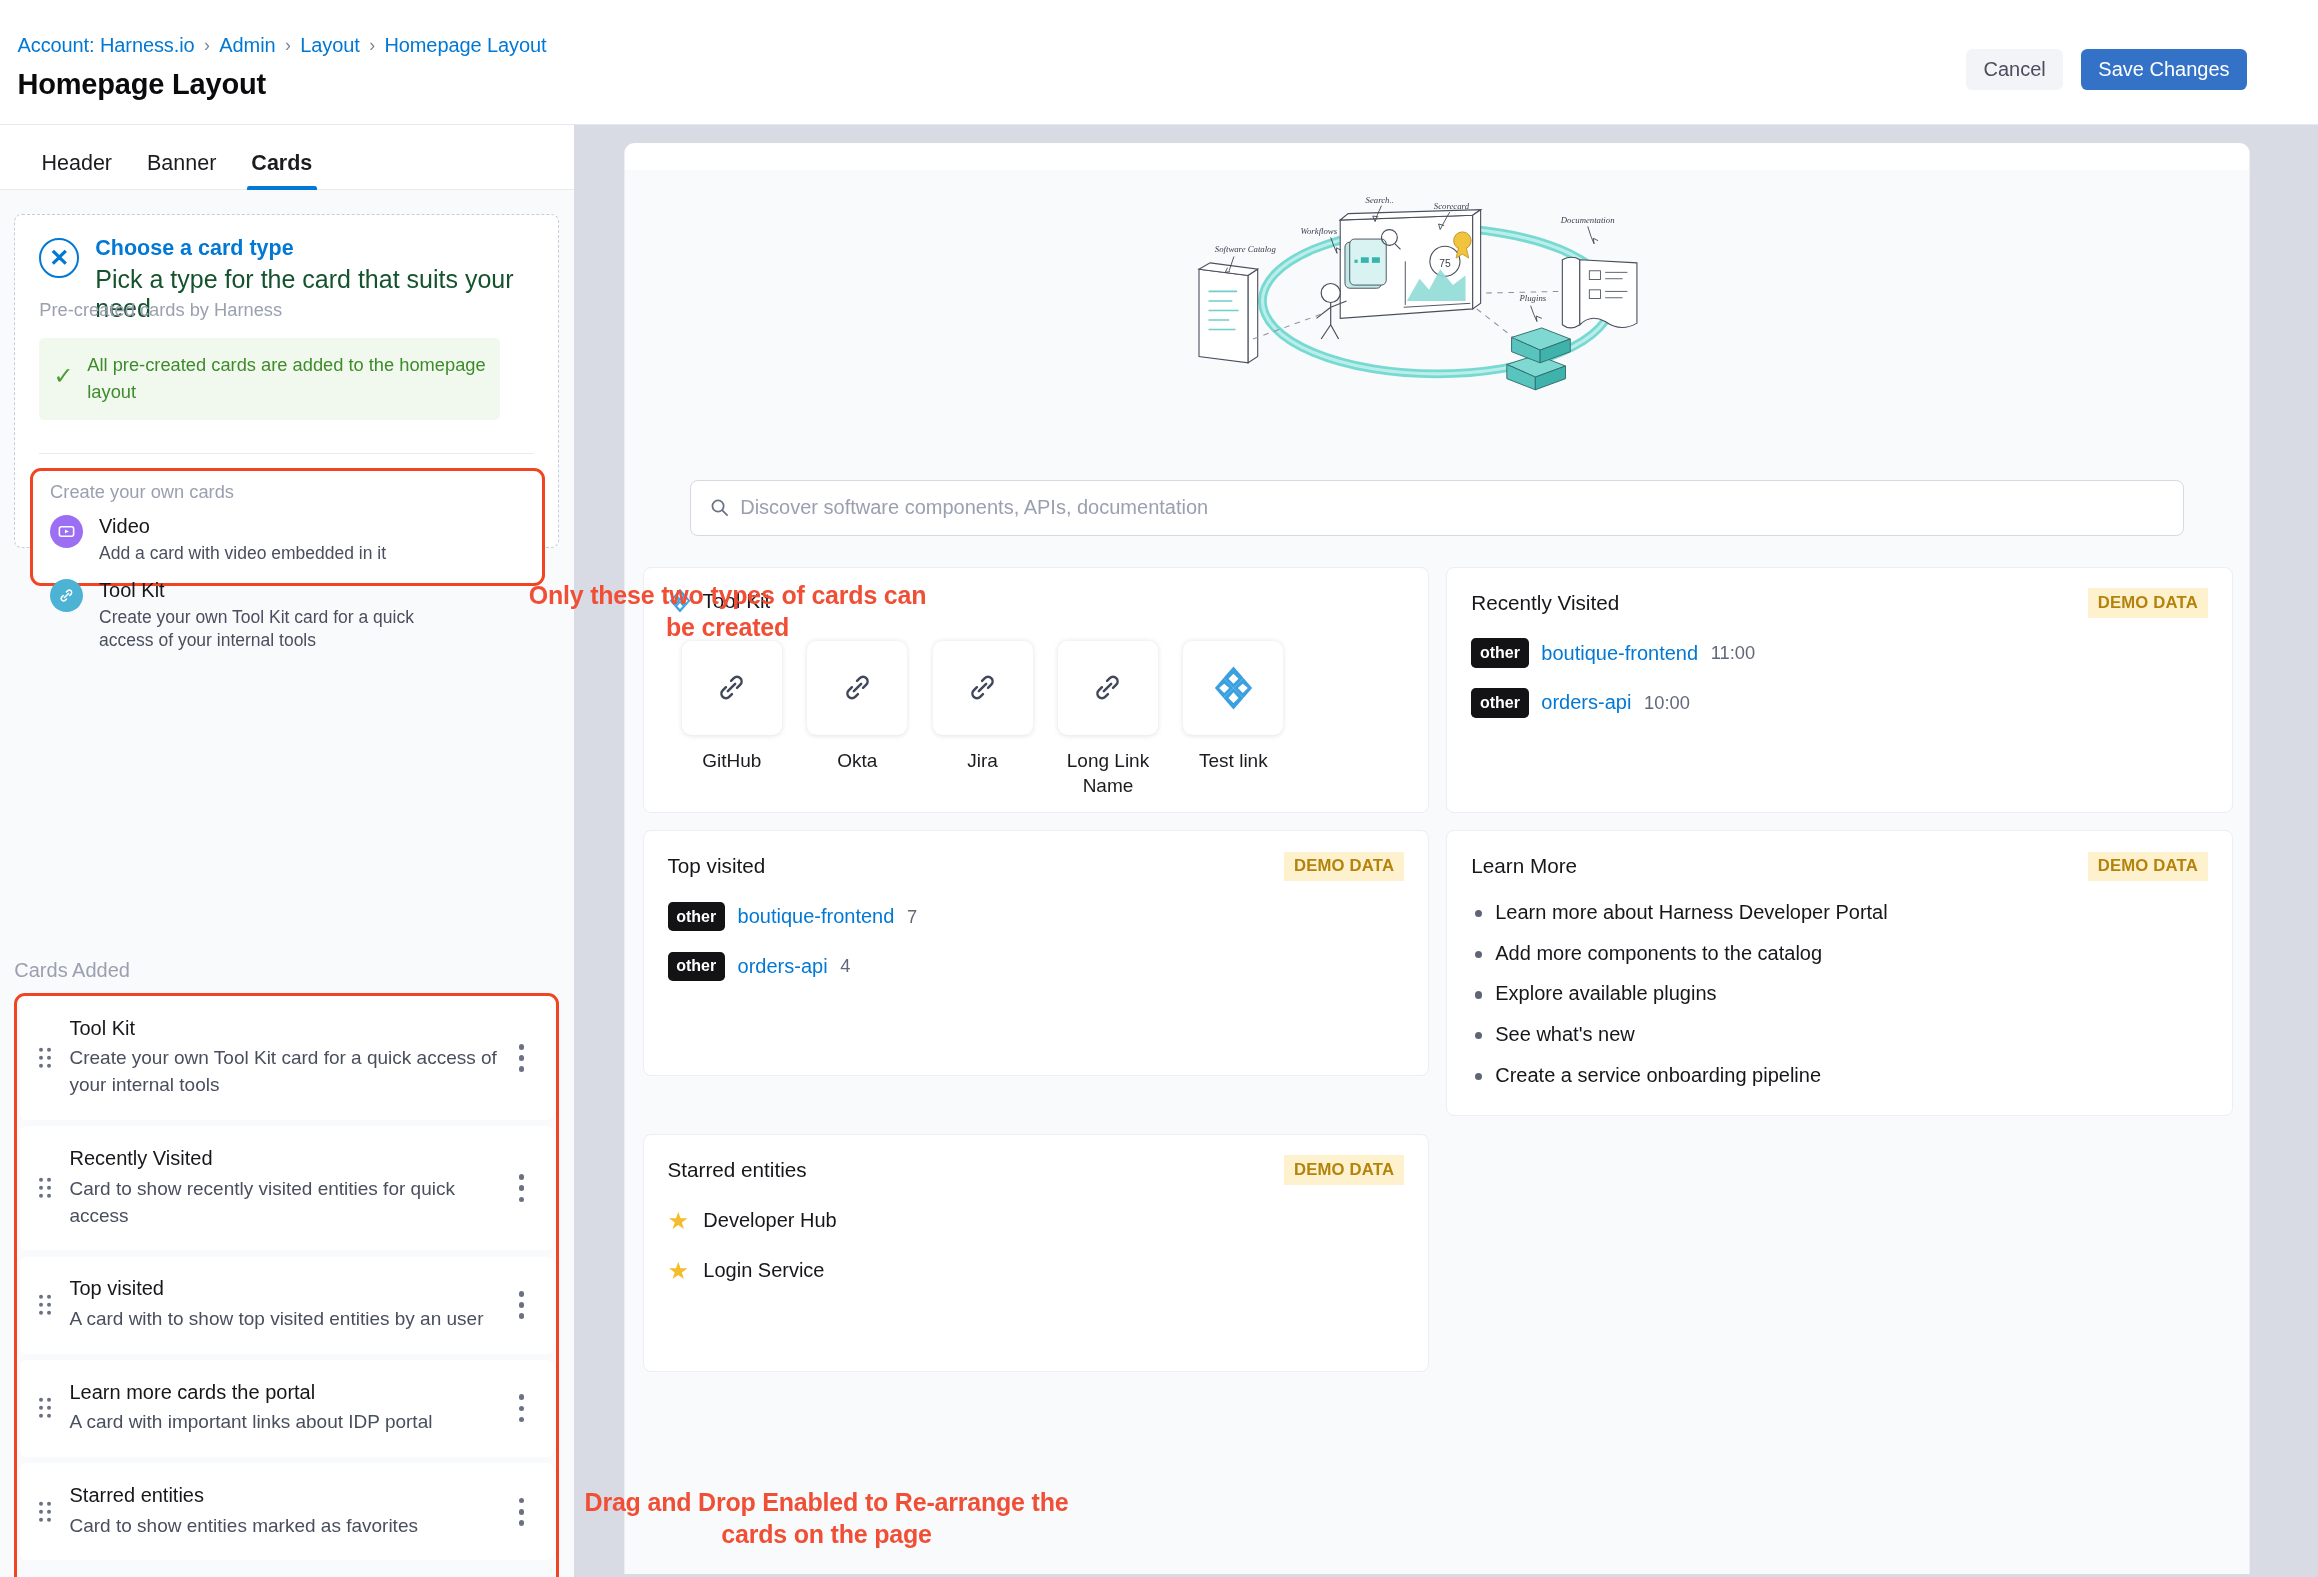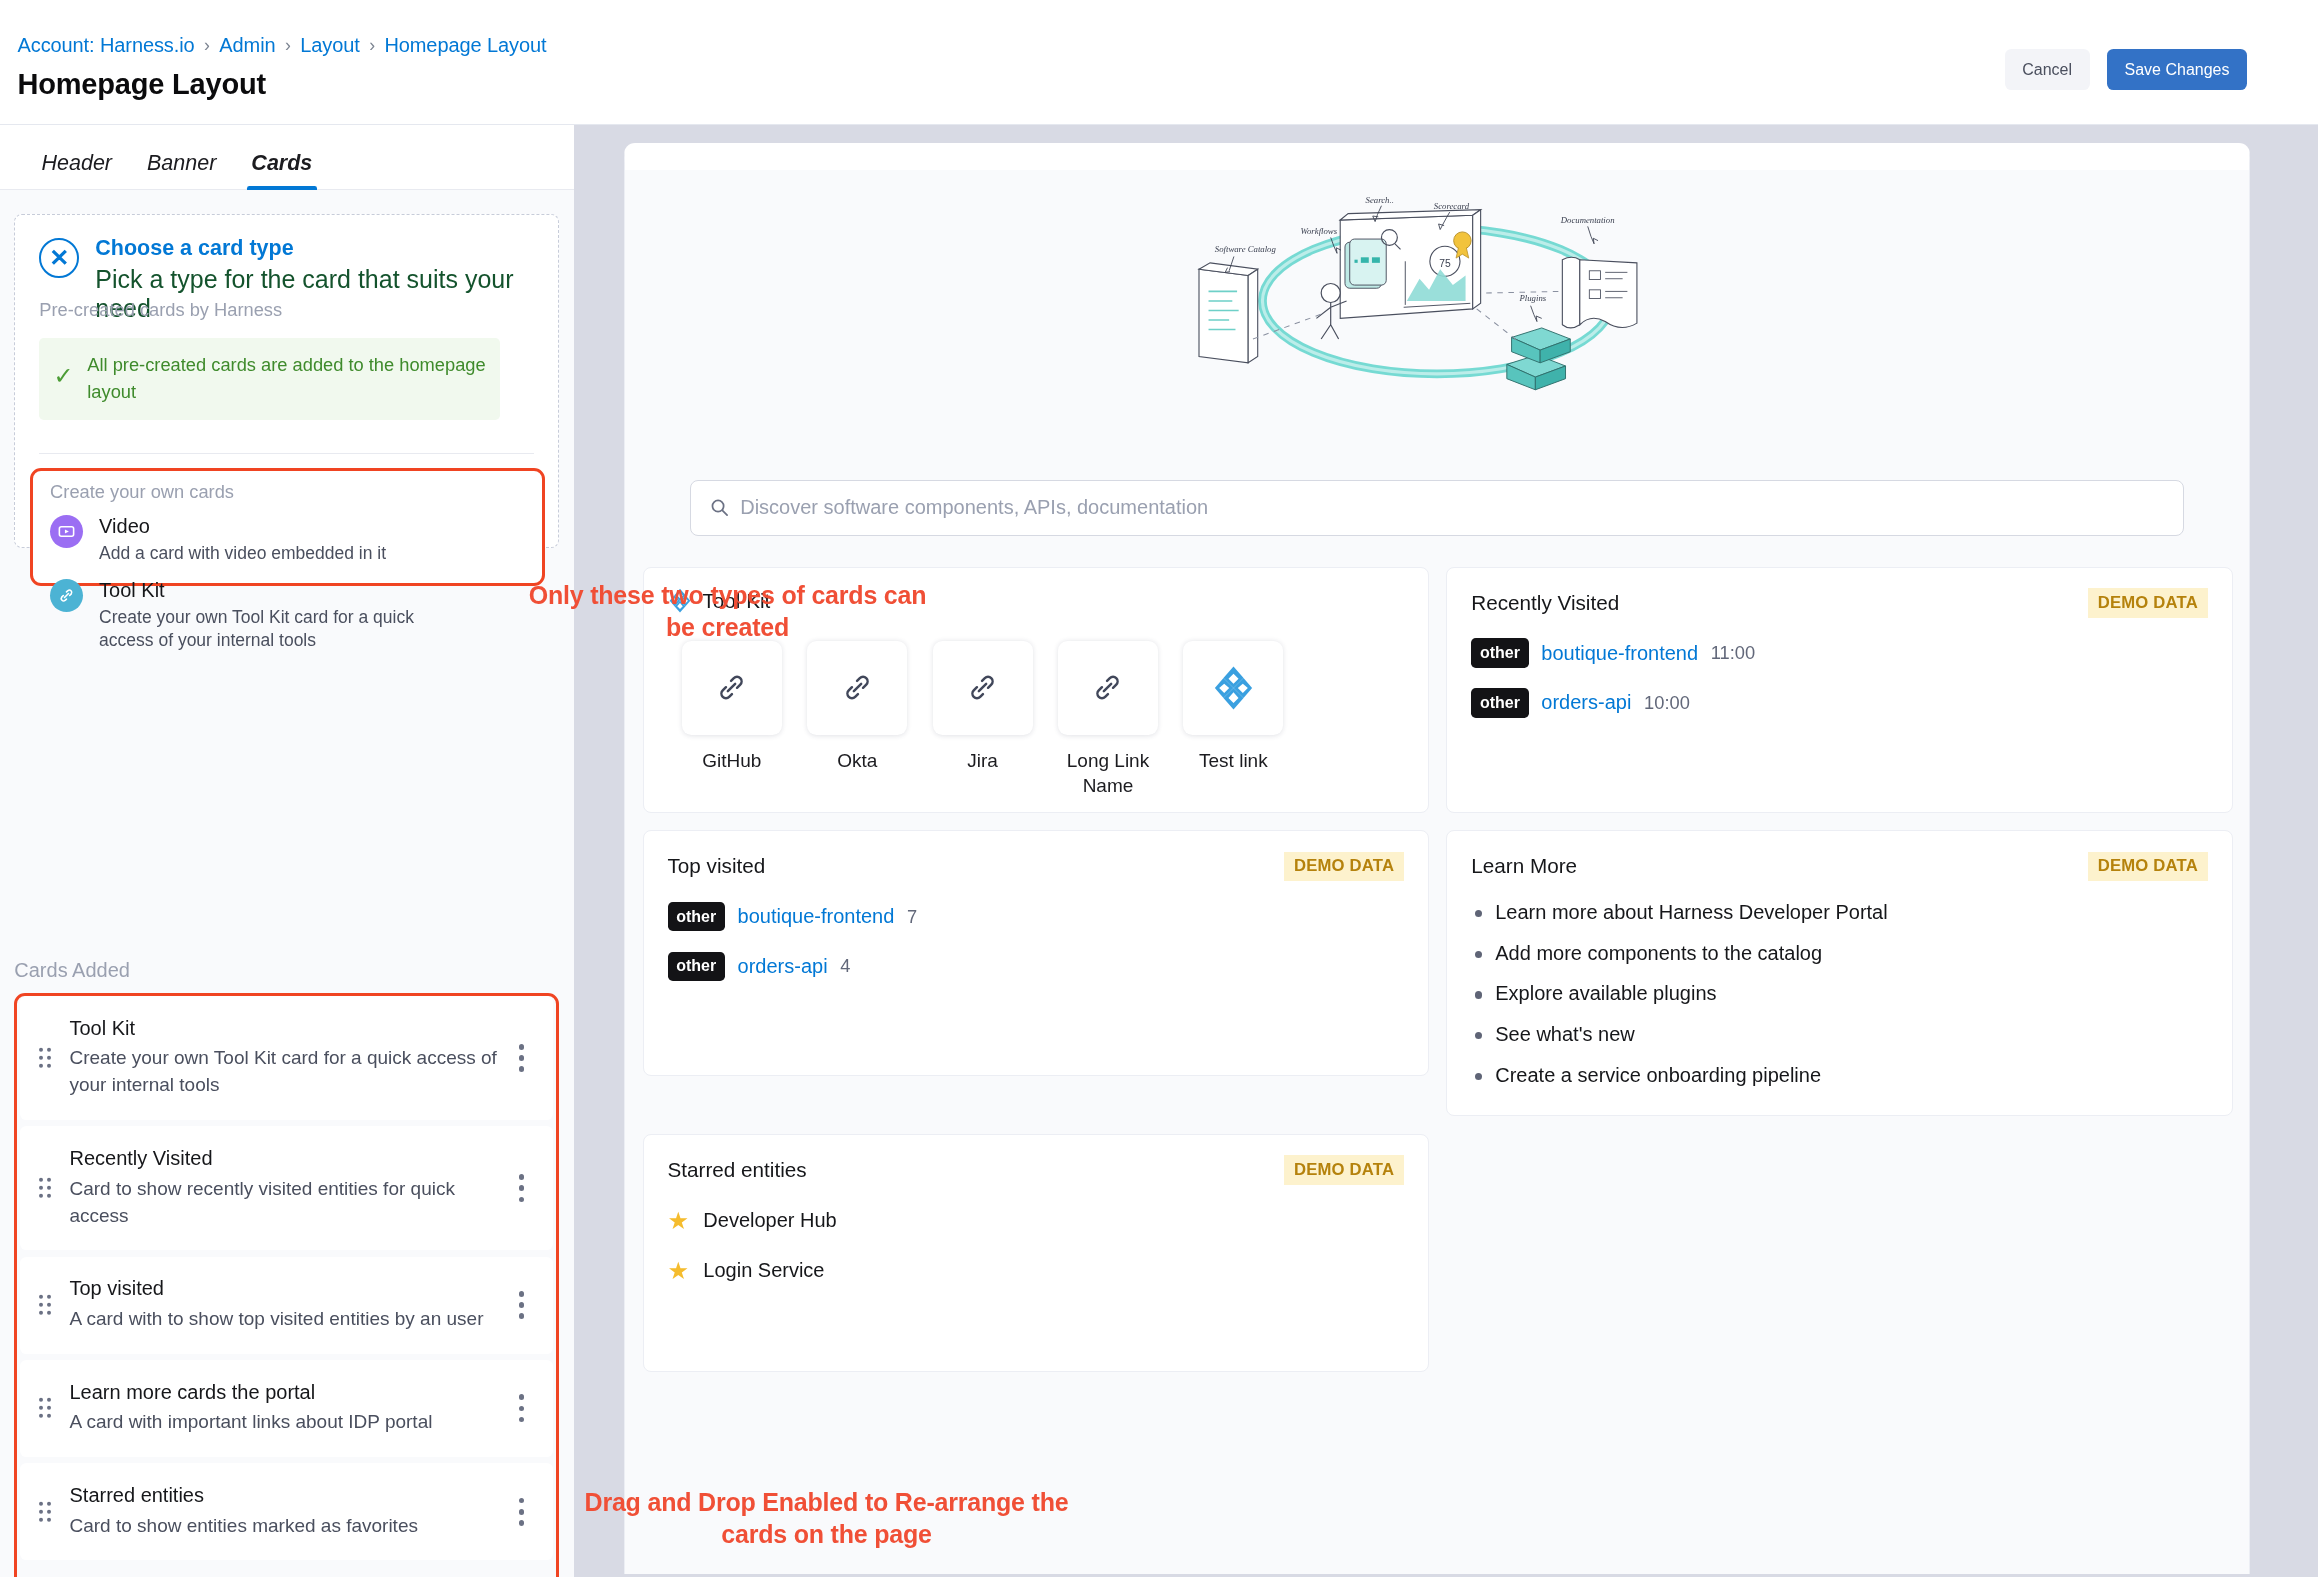--- a/index.html
+++ b/index.html
@@ -25,39 +25,39 @@
   .page-title {
     position: absolute; left: 17.5px; top: 49px;
     font-size: 29px; font-weight: bold; color: #0b0b0d; letter-spacing: -0.2px;
   }
   .topbar-actions {
     position: absolute; right: 72px; top: 30px;
     display: flex; align-items: center; gap: 17.5px;
   }
   .btn {
     border: none; border-radius: 6.4px; cursor: pointer;
-    font-family: "Liberation Sans", sans-serif; font-size: 16px;
+    font-family: "Liberation Sans", sans-serif; font-size: 20px;
     padding: 0 17.5px; height: 41px; line-height: 41px;
   }
   .btn-cancel { background: #f3f4f8; color: #4a4f5e; }
   .btn-primary { background: #3372c6; color: #ffffff; }
 
   
   .left-panel {
     position: absolute; left: 0; top: 106px; width: 574px; height: 1471px;
     background: #ffffff;
   }
   .tabs {
     position: absolute; left: 0; top: 0; width: 574px; height: 65px;
     background: #ffffff; display: flex; align-items: flex-end; gap: 0;
     padding-left: 24px; border-bottom: 0.8px solid #e8eaf0;
   }
   .tab {
     font-size: 21.5px; color: #1c1c20; padding: 0 17.5px 12.7px 17.5px;
-    cursor: pointer; position: relative; font-style: italic;
+    cursor: pointer; position: relative;
   }
   .tab.active { font-weight: bold; }
   .tab.active::after {
     content: ""; position: absolute; left: 12.7px; right: 12.7px; bottom: -1.6px;
     height: 4.8px; background: #0278d5; border-radius: 2.4px 2.4px 0 0;
   }
   .left-body {
     position: absolute; left: 0; top: 65px; width: 574px; height: 1406px;
     background: #f9fafc; overflow: hidden;
   }

